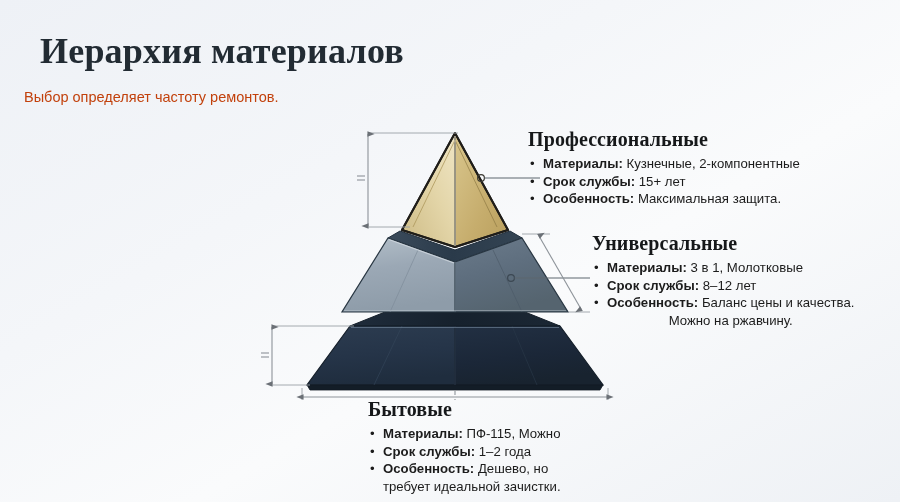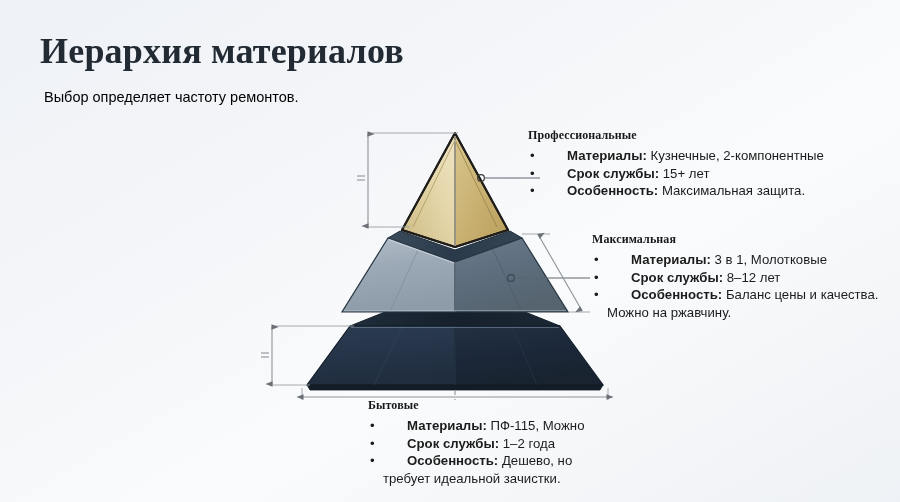--- a/index.html
+++ b/index.html
@@ -12,44 +12,44 @@
   }
   #slide{position:absolute;inset:0;}
 
   .title{
     position:absolute;left:40px;top:30px;
     font-family:"Liberation Serif", serif;
     font-weight:bold;font-size:36px;letter-spacing:.2px;
     color:#222b33;white-space:nowrap;
   }
   .subtitle{
-    position:absolute;left:44px;top:89px;
-    font-size:14.5px;color:#000000;white-space:nowrap;
+    position:absolute;left:24px;top:89px;
+    font-size:14.5px;color:#c2410c;white-space:nowrap;
   }
 
   .diagram{position:absolute;left:250px;top:110px;width:420px;height:290px;}
 
   .block{position:absolute;}
   .block h3{
     margin:0 0 4px 0;
     font-family:"Liberation Serif", serif;
-    font-weight:bold;font-size:12px;color:#16181a;
+    font-weight:bold;font-size:20px;color:#16181a;
     white-space:nowrap;letter-spacing:.1px;
   }
   .block ul{margin:0;padding:0;list-style:none;}
   .block li{
     position:relative;padding-left:15px;
     font-size:13.2px;line-height:17.6px;color:#1c1c1c;
     white-space:nowrap;
   }
   .block li .dot{
     position:absolute;left:2px;top:0;font-size:13.2px;line-height:17.6px;
   }
-  .block li b{font-weight:bold;margin-left:24px;}
-  .block li.cont{padding-left:15px;white-space:nowrap;}
+  .block li b{font-weight:bold;}
+  .block li.cont{padding-left:15px;white-space:nowrap;text-align:center;}
 
   #blk-pro{left:528px;top:128px;}
   #blk-uni{left:592px;top:232px;}
   #blk-byt{left:368px;top:398px;}
 </style>
 </head>
 <body>
 
 <div id="slide">
 
@@ -207,21 +207,21 @@
   <div class="block" id="blk-pro">
     <h3>Профессиональные</h3>
     <ul>
       <li><span class="dot">•</span><b>Материалы:</b><span> Кузнечные, 2-компонентные</span></li>
       <li><span class="dot">•</span><b>Срок службы:</b><span> 15+ лет</span></li>
       <li><span class="dot">•</span><b>Особенность:</b><span> Максимальная защита.</span></li>
     </ul>
   </div>
 
   <div class="block" id="blk-uni">
-    <h3>Максимальная</h3>
+    <h3>Универсальные</h3>
     <ul>
       <li><span class="dot">•</span><b>Материалы:</b><span> 3 в 1, Молотковые</span></li>
       <li><span class="dot">•</span><b>Срок службы:</b><span> 8–12 лет</span></li>
       <li><span class="dot">•</span><b>Особенность:</b><span> Баланс цены и качества.</span></li>
       <li class="cont">Можно на ржавчину.</li>
     </ul>
   </div>
 
   <div class="block" id="blk-byt">
     <h3>Бытовые</h3>

